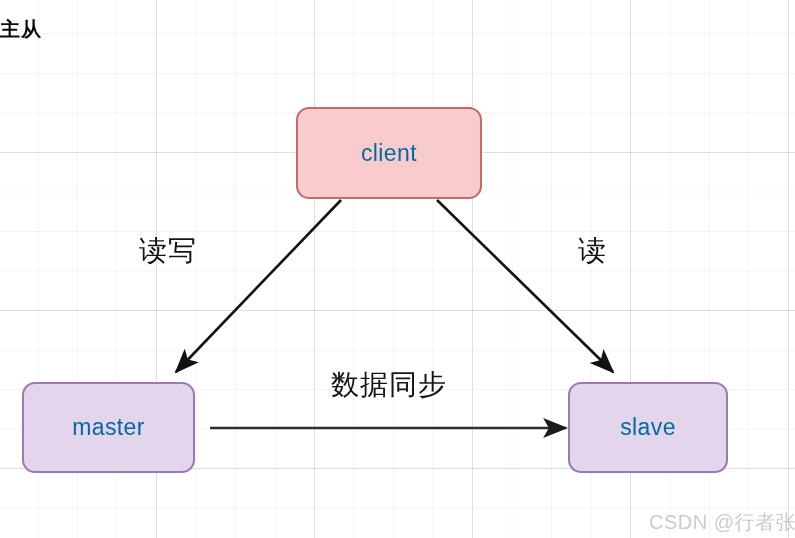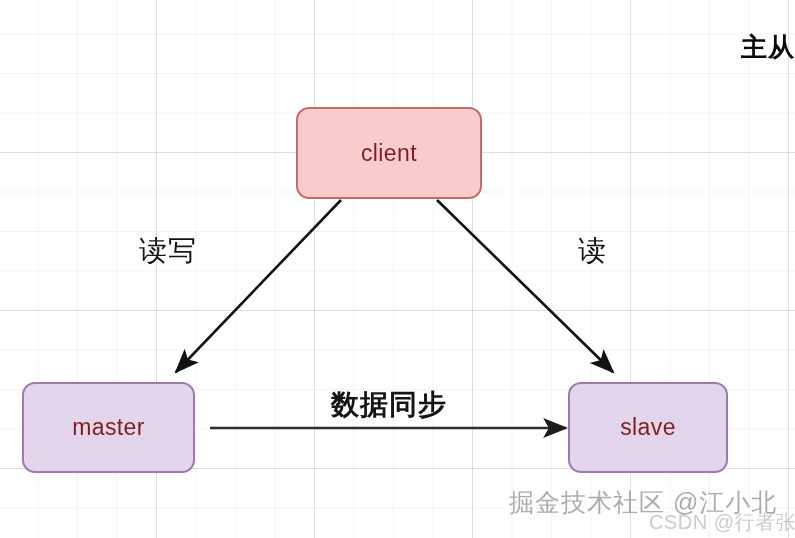--- a/index.html
+++ b/index.html
@@ -24,40 +24,40 @@
       158px 158px,
       158px 158px;
     background-position: -2px -6px, -2px -6px, -2px -6px, -2px -6px;
     font-family: "Liberation Sans", "DejaVu Sans", sans-serif;
   }
 
   
   .diagram-title {
     position: absolute;
     left: 0;
-    top: 34px;
+    top: 19px;
     width: 795px;
-    text-align: right;
-    font-size: 26px;
+    text-align: left;
+    font-size: 20px;
     font-weight: bold;
     color: #0a0a0a;
     letter-spacing: 1px;
     line-height: 1;
   }
 
   
   .node {
     position: absolute;
     box-sizing: border-box;
     border-radius: 13px;
     display: flex;
     align-items: center;
     justify-content: center;
     font-size: 23px;
-    color: #7f1d1d;
+    color: #0369a1;
     letter-spacing: 0.4px;
     z-index: 3;
   }
   .node-client {
     left: 296px;
     top: 107px;
     width: 186px;
     height: 92px;
     background: #F8CCCC;
     border: 2px solid #C46B68;
@@ -93,21 +93,21 @@
   .edge-label {
     position: absolute;
     font-size: 28px;
     color: #141414;
     white-space: nowrap;
     z-index: 4;
     letter-spacing: 1px;
   }
   .label-rw   { left: 139px; top: 232px; }
   .label-read { left: 578px; top: 232px; }
-  .label-sync { left: 331px; top: 386px; font-weight: bold; }
+  .label-sync { left: 331px; top: 366px; }
 
   
   .watermark {
     position: absolute;
     white-space: nowrap;
     z-index: 5;
     font-family: "Liberation Sans", "DejaVu Sans", sans-serif;
   }
   .wm-juejin {
     left: 509px;
@@ -159,17 +159,16 @@
   <div class="node node-slave">
     <span>slave</span>
   </div>
 
   <div class="edge-label label-rw">读写</div>
 
   <div class="edge-label label-read">读</div>
 
   <div class="edge-label label-sync">数据同步</div>
 
-  <div class="watermark wm-juejin">掘金技术社区 @江小北</div>
 
   <div class="watermark wm-csdn">CSDN @行者张晨</div>
 
 </div>
 
 </body></html>

